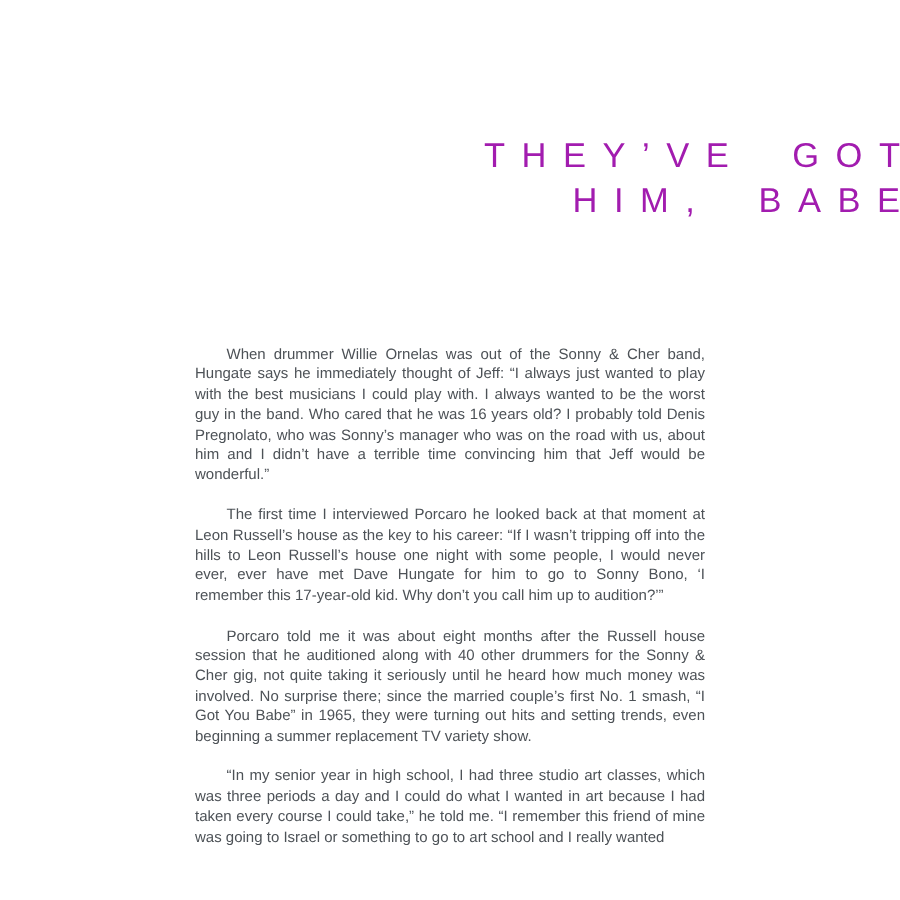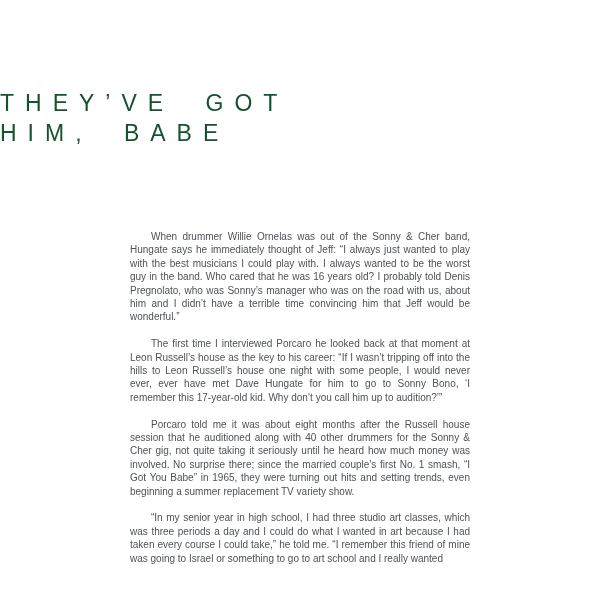--- a/index.html
+++ b/index.html
@@ -14,22 +14,22 @@
     background: #ffffff;
     overflow: hidden;
     font-family: "Liberation Sans", sans-serif;
   }
   .chapter-title {
     position: absolute;
     top: 88px;
     left: 0;
     width: 100%;
     margin: 0;
-    text-align: left;
-    color: #14532d;
+    text-align: right;
+    color: #a21caf;
     font-family: "Liberation Sans", sans-serif;
     font-weight: 500;
     font-size: 23px;
     line-height: 30px;
     letter-spacing: 11px;
     word-spacing: 14px;
   }
   .chapter-title .title-line {
     display: block;
     

